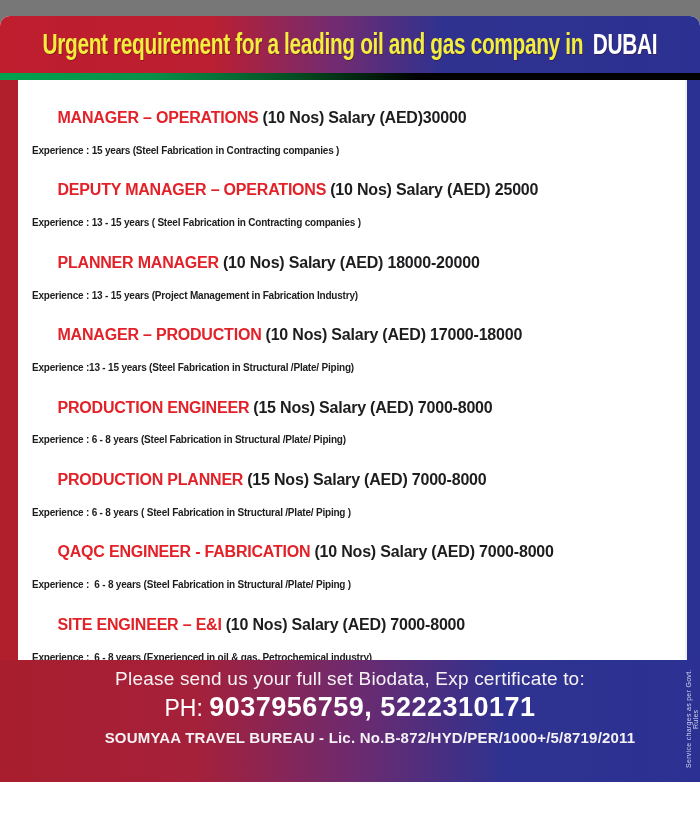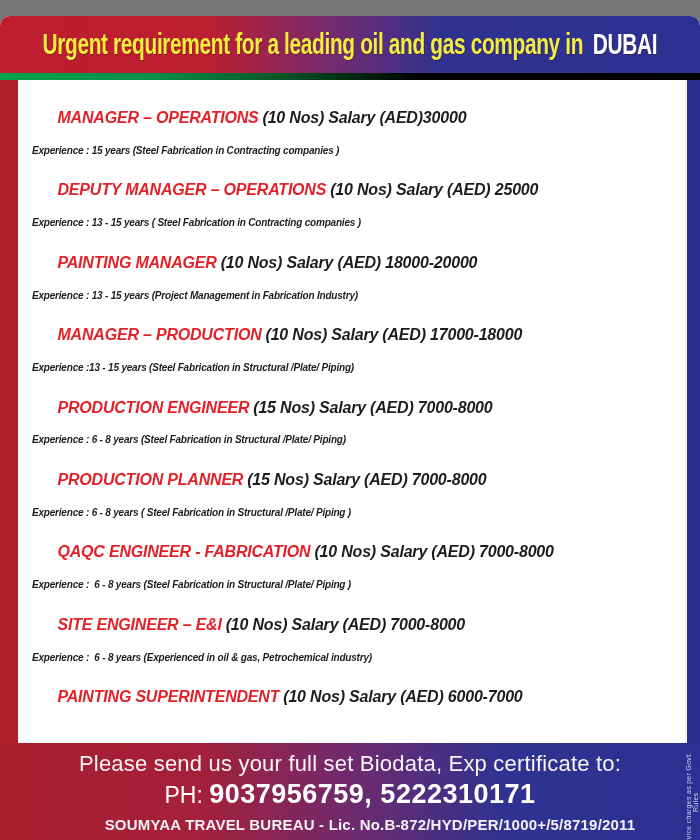--- a/index.html
+++ b/index.html
@@ -18,21 +18,21 @@
     white-space: nowrap; transform: scaleX(0.72); transform-origin: center;
     font-weight: bold; font-size: 29px; letter-spacing: -0.5px;
     color: #f2ee3e; text-shadow: 1px 1px 0 rgba(60,0,0,0.35);
   }
   .banner-inner .highlight { color: #ffffff; padding-left: 6px; }
   .divider-strip {
     height: 7px; width: 100%;
     background: linear-gradient(90deg, #00a24f 0%, #0a8f48 22%, #034d22 42%, #000 60%, #000 100%);
   }
   
-  .body { display: flex; height: 663px; font-style: italic; }
+  .body { display: flex; height: 580px; }
   .edge-left  { width: 18px; background: #b01f2b; }
   .edge-right { width: 15px; background: #2b3192; border-left: 2px solid #eef0fa; }
   .content {
     flex: 1; background: #fff; padding: 11px 6px 0 14px; overflow: hidden;
   }
   .job { margin-bottom: 7.5px; }
   .job-line1 {
     font-weight: bold; font-size: 16px; line-height: 1.12;
     color: #1d1d1f; white-space: pre-wrap; letter-spacing: -0.2px;
   }
@@ -41,21 +41,21 @@
   .exp {
     font-weight: bold; font-size: 10px; line-height: 1.12;
     color: #1d1d1f; white-space: pre-wrap; letter-spacing: -0.2px;
   }
   
   .contact {
     height: 122px; width: 100%; position: relative;
     background: linear-gradient(90deg, #a81e2e 0%, #a5203a 28%, #6f2a6e 50%, #2f3290 72%, #2b3192 100%);
     color: #fff; text-align: center; padding-top: 7px;
   }
-  .contact-intro { font-size: 22px; font-weight: 400; letter-spacing: 0.2px; line-height: 1.25; color: #f7f3f5; }
+  .contact-intro { font-size: 19px; font-weight: 400; letter-spacing: 0.2px; line-height: 1.25; color: #f7f3f5; }
   .contact-email-line { font-size: 23px; line-height: 1.25; margin-top: 2px; }
   .contact-email-line .big { font-size: 27px; font-weight: bold; letter-spacing: -0.3px; }
   .contact-ph-line { font-size: 23px; line-height: 1.2; }
   .contact-ph-line .big { font-size: 27px; font-weight: bold; letter-spacing: 0.5px; }
   .contact-agency {
     font-size: 15px; font-weight: bold; margin-top: 6px; letter-spacing: 0.2px; color: #f4f1f4; padding-left: 40px;
   }
   .side-note {
     position: absolute; right: 1px; bottom: 4px;
     writing-mode: vertical-rl; transform: rotate(180deg);
@@ -90,21 +90,21 @@
 
   <div class="job">
     <div class="job-line1">
       <span class="job-title">DEPUTY MANAGER – OPERATIONS</span><span class="job-details">(10 Nos) Salary (AED) 25000</span>
     </div>
     <div class="exp">Experience : 13 - 15 years ( Steel Fabrication in Contracting companies )</div>
   </div>
 
   <div class="job">
     <div class="job-line1">
-      <span class="job-title">PAINTING MANAGER</span><span class="job-details">(10 Nos) Salary (AED) 18000-20000</span>
+      <span class="job-title">PLANNER MANAGER</span><span class="job-details">(10 Nos) Salary (AED) 18000-20000</span>
     </div>
     <div class="exp">Experience : 13 - 15 years (Project Management in Fabrication Industry)</div>
   </div>
 
   <div class="job">
     <div class="job-line1">
       <span class="job-title">MANAGER – PRODUCTION</span><span class="job-details">(10 Nos) Salary (AED) 17000-18000</span>
     </div>
     <div class="exp">Experience :13 - 15 years (Steel Fabrication in Structural /Plate/ Piping)</div>
   </div>

